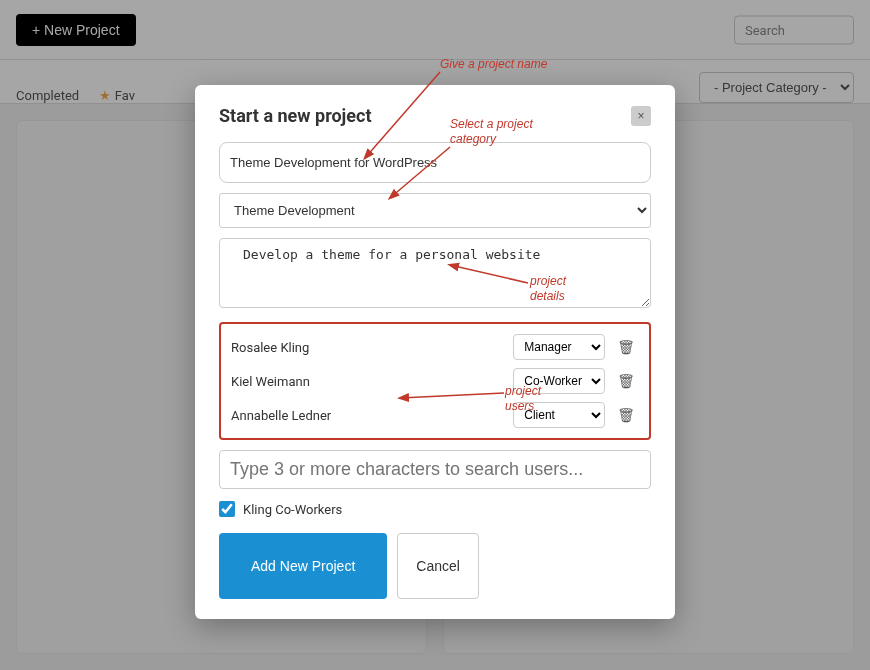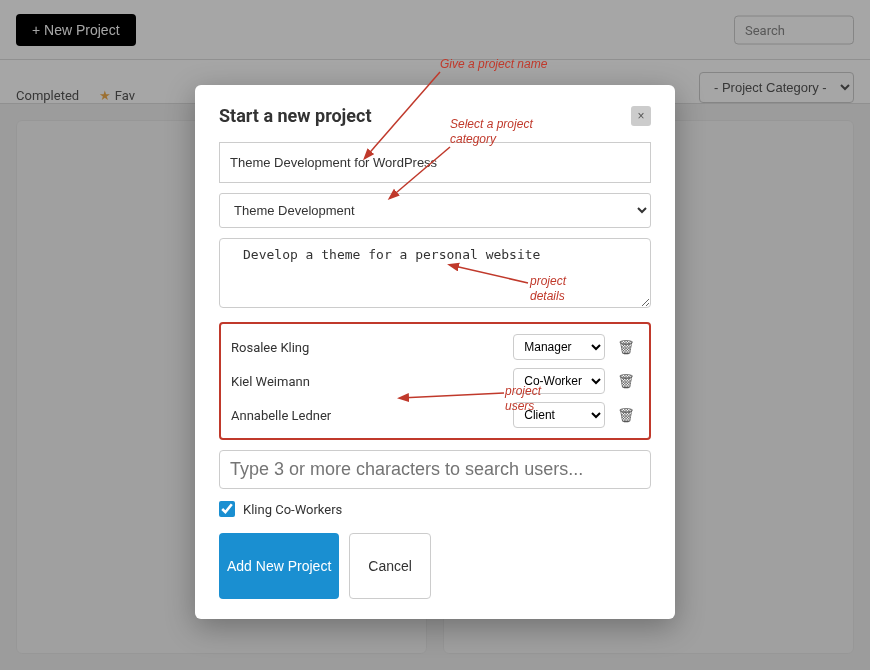--- a/index.html
+++ b/index.html
@@ -151,21 +151,21 @@
       color: #555;
       display: flex;
       align-items: center;
       justify-content: center;
     }
 
     
     .form-input {
       width: 100%;
       border: 1px solid #ccc;
-      border-radius: 0;
+      border-radius: 8px;
       padding: 12px 10px;
       font-size: 13px;
       color: #333;
       margin-bottom: 10px;
     }
     .form-select {
       width: 100%;
       border: 1px solid #ccc;
       border-radius: 3px;
       padding: 8px 10px;
@@ -254,21 +254,21 @@
     
     .action-buttons {
       display: flex;
       gap: 10px;
     }
     .btn-add {
       background: #1a8fd1;
       color: #fff;
       border: none;
       border-radius: 4px;
-      padding: 9px 8px;
+      padding: 9px 32px;
       font-size: 14px;
       cursor: pointer;
     }
     .btn-cancel {
       background: #fff;
       color: #333;
       border: 1px solid #ccc;
       border-radius: 4px;
       padding: 24px 18px;
       font-size: 14px;

